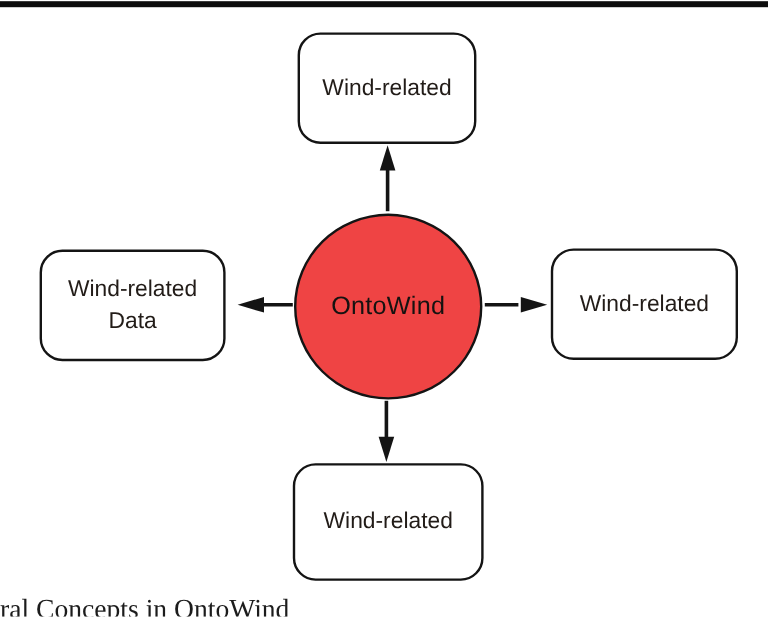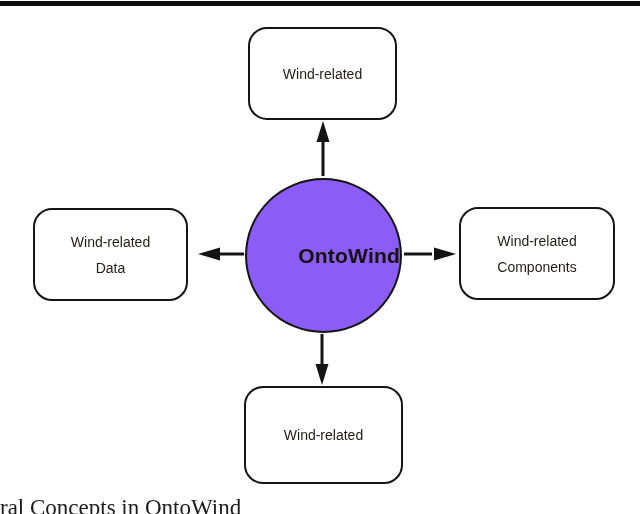--- a/index.html
+++ b/index.html
@@ -27,40 +27,40 @@
   .node-box {
     position: absolute;
     border: 2.5px solid #141414;
     border-radius: 19px;
     background: #ffffff;
     display: flex;
     flex-direction: column;
     justify-content: center;
     align-items: center;
     text-align: center;
-    font-size: 14px;
+    font-size: 19px;
     line-height: 26px;
     color: #221c18;
   }
   .node-box .line { display: block; }
   #box-models        { left: 248px; top: 27px;  width: 149px; height: 93px; }
   #box-data          { left: 33px;  top: 208px; width: 155px; height: 93px; }
   #box-structural    { left: 459px; top: 207px; width: 156px; height: 93px; }
   #box-organizations { left: 244px; top: 386px; width: 159px; height: 98px; }
   .center-circle {
     position: absolute;
     left: 245px; top: 178px;
     width: 157px; height: 155px;
     border: 2.5px solid #141414;
     border-radius: 50%;
-    background: #8b5cf6;
+    background: #ef4444;
     display: flex;
-    justify-content: flex-end;
+    justify-content: center;
     align-items: center;
-    font-weight: bold;
+    font-weight: normal;
     font-size: 21px;
     letter-spacing: 0.2px;
     color: #151210;
   }
   .caption {
     position: absolute;
     left: 0px; top: 495px;
     font-family: "Liberation Serif", serif;
     font-size: 23px;
     line-height: 26px;
@@ -98,21 +98,20 @@
     <span class="line">Wind-related</span>
   </div>
 
   <div class="node-box" id="box-data">
     <span class="line">Wind-related</span>
     <span class="line">Data</span>
   </div>
 
   <div class="node-box" id="box-structural">
     <span class="line">Wind-related</span>
-    <span class="line">Components</span>
   </div>
 
   <div class="node-box" id="box-organizations">
     <span class="line">Wind-related</span>
   </div>
 
   <div class="center-circle">
     <span>OntoWind</span>
   </div>
 

